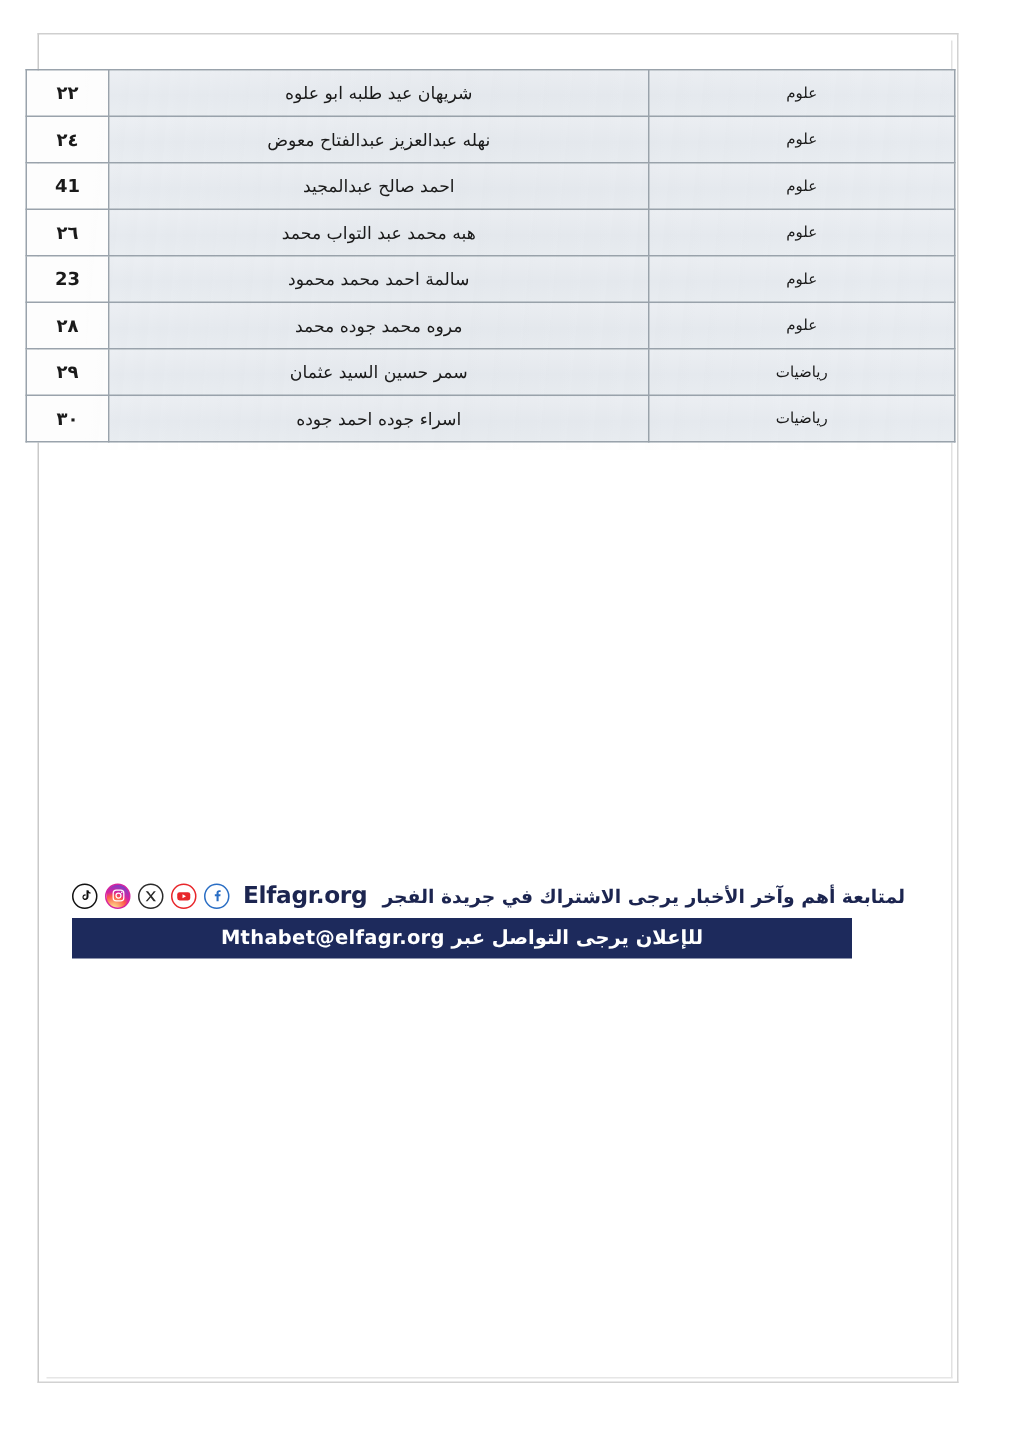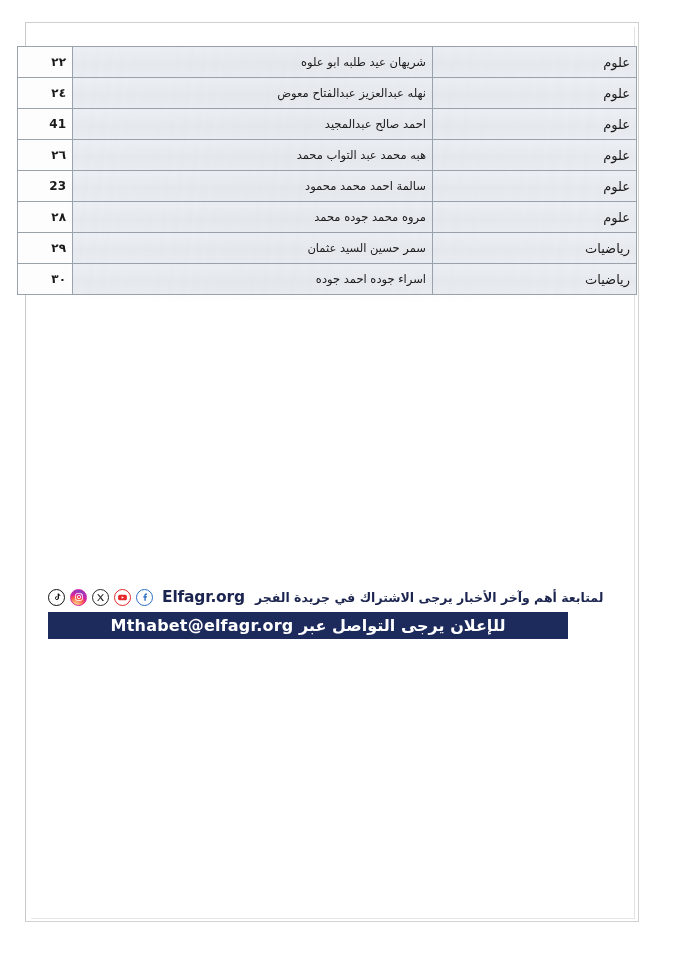--- a/index.html
+++ b/index.html
@@ -59,41 +59,42 @@
     border-collapse: collapse;
     width: 580px;
     table-layout: fixed;
     direction: rtl;
   }
   table.names-table td {
     border: 1px solid #9aa3ac;
     background: #e9edf1;
     height: 30px;
     padding: 0 6px;
+    text-align: center;
     vertical-align: middle;
     color: #1a1a1a;
     font-size: 11.5px;
     font-family: "DejaVu Sans", "Liberation Sans", sans-serif;
     letter-spacing: 0;
   }
   table.names-table td.col-index {
     width: 42px;
     background: #fdfdfd;
     font-size: 12px;
     font-weight: bold;
     border-color: #9aa3ac;
   }
   table.names-table td.col-name {
     width: 347px;
     font-size: 11.5px;
     background: linear-gradient(180deg,#eceff3 0%, #e6eaef 55%, #e9edf1 100%);
   }
   table.names-table td.col-subject {
     width: 191px;
-    font-size: 13px;
+    font-size: 10px;
     background: linear-gradient(180deg,#eceff3 0%, #e6eaef 55%, #e9edf1 100%);
   }
   
   #table-noise {
     position: absolute;
     left: 57px;
     top: 46px;
     width: 580px;
     height: 254px;
     pointer-events: none;
@@ -182,21 +183,21 @@
     height: 27px;
     background: #1d2a5c;
     display: flex;
     align-items: center;
     justify-content: center;
     direction: rtl;
   }
   #footer-blue-text {
     color: #ffffff;
     font-family: "DejaVu Sans", "Liberation Sans", sans-serif;
-    font-size: 16px;
+    font-size: 13px;
     font-weight: bold;
     white-space: nowrap;
     letter-spacing: 0.2px;
   }
   #footer-email {
     direction: ltr;
     display: inline-block;
     unicode-bidi: isolate;
   }
 

